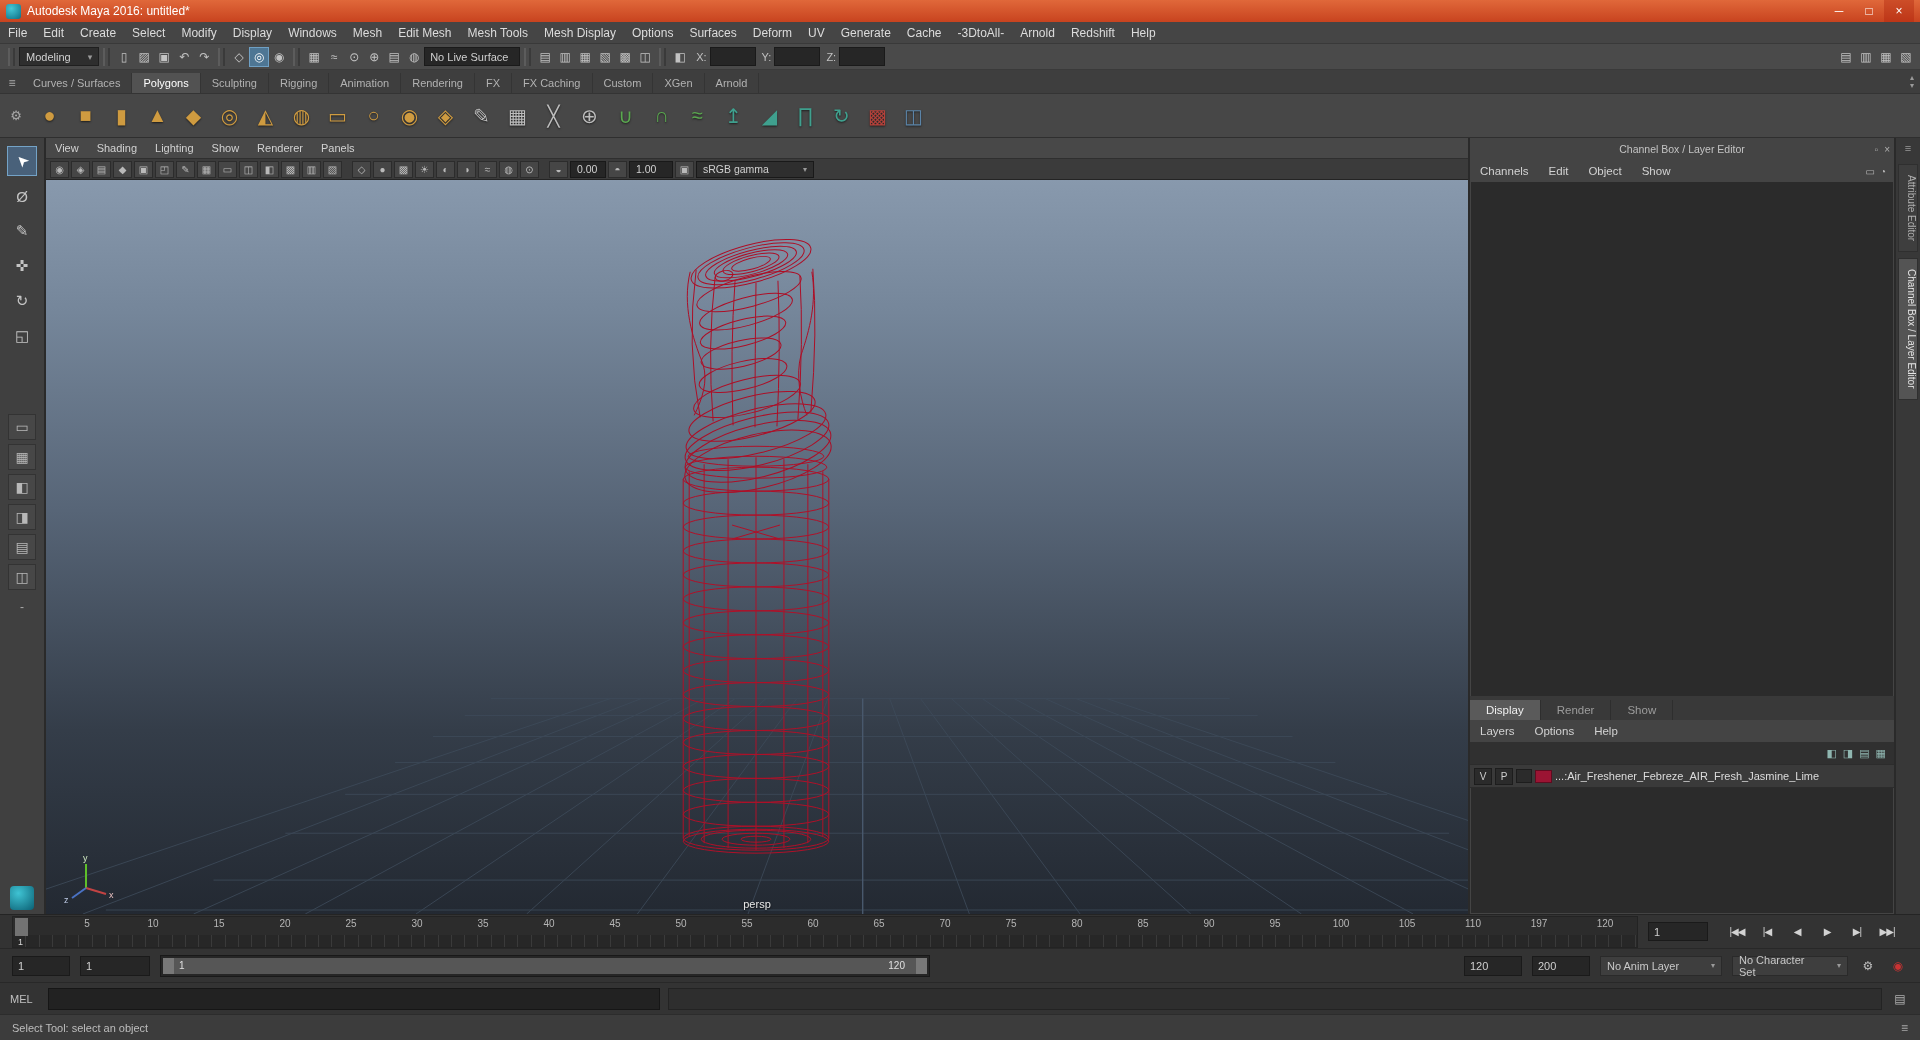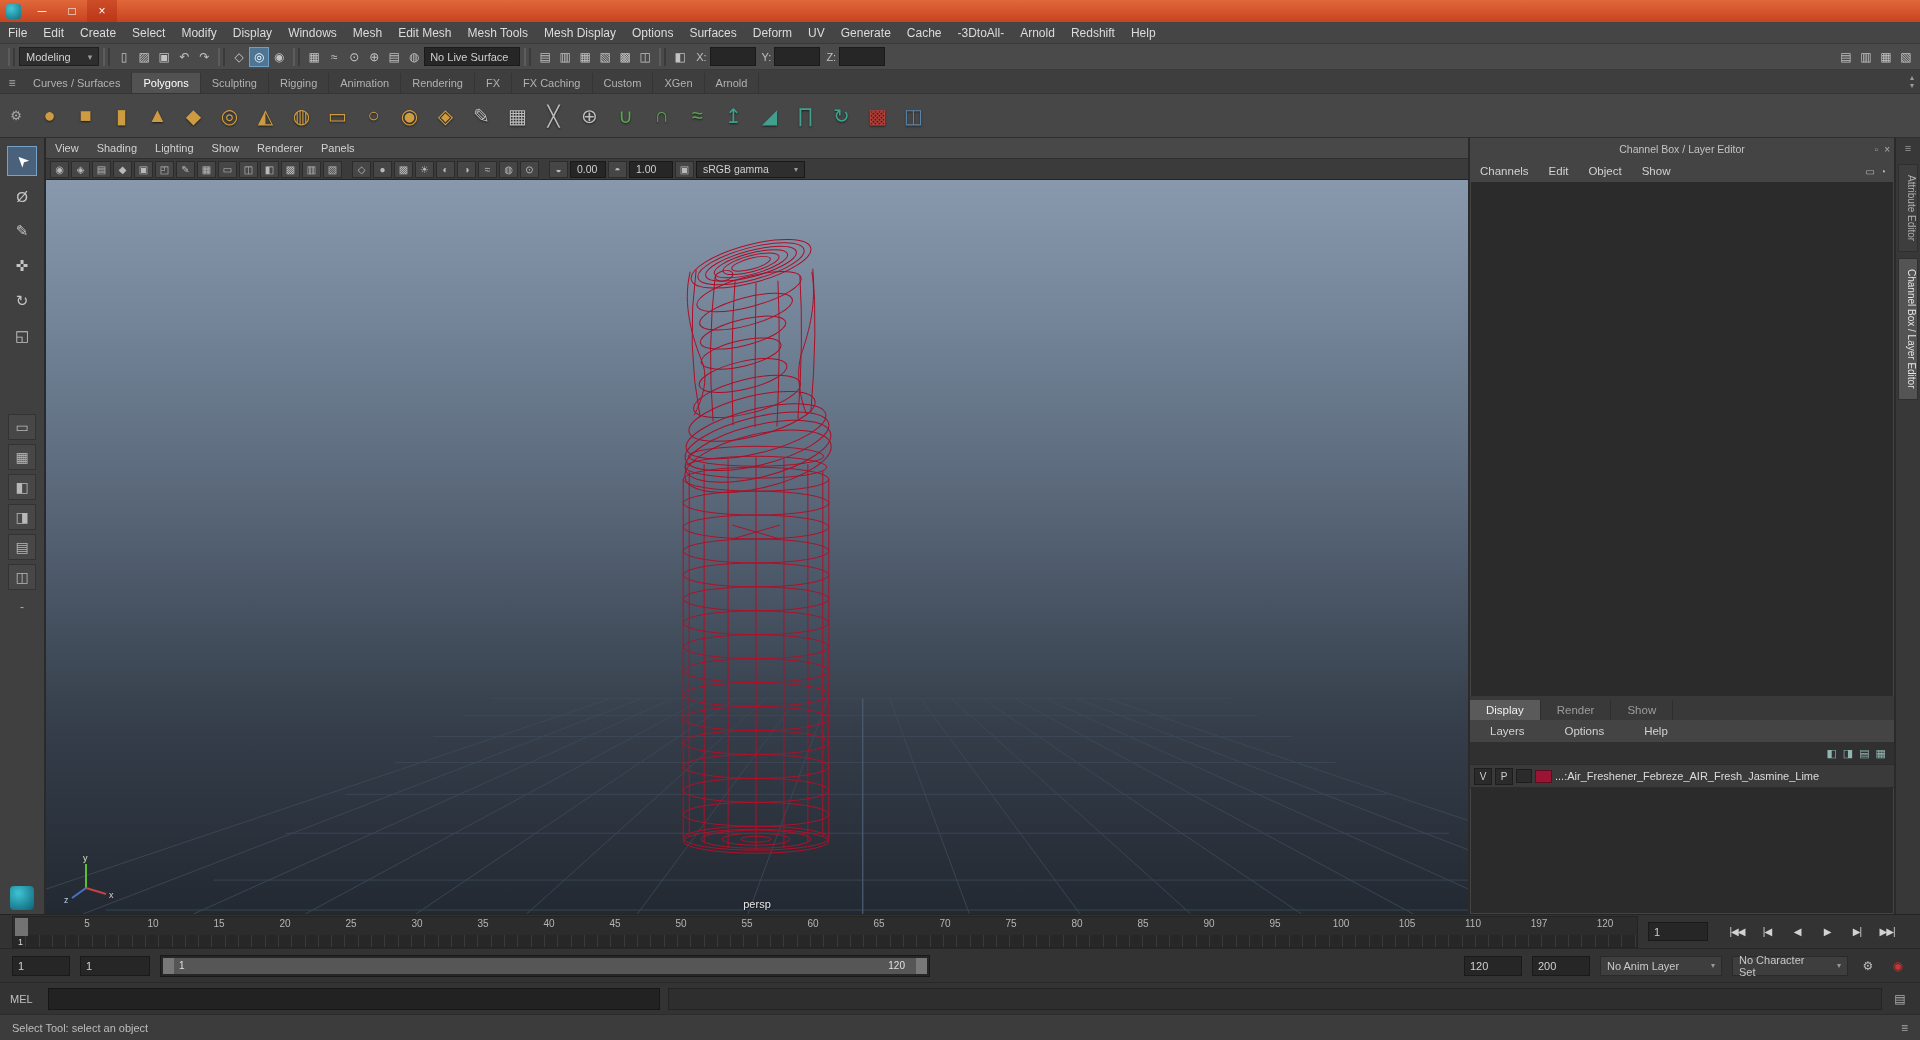--- a/index.html
+++ b/index.html
@@ -52,41 +52,41 @@
   .collapse-btn { margin-top:6px; color:#aaa; font-size:12px; }
   .toolbox .maya-corner { margin-top:auto; margin-bottom:4px; width:24px; height:24px; border-radius:4px; background:radial-gradient(circle at 35% 30%, #3fc3d3, #0b6074); }
 
   .workspace { flex:1; display:flex; flex-direction:column; min-width:0; }
   .panelmenus { height:20px; background:#484848; display:flex; align-items:center; font-size:11px; color:#d2d2d2; flex:none; }
   .panelmenus .pm { padding:0 9px; }
   .paneltools { height:22px; background:#3b3b3b; display:flex; align-items:center; padding:0 4px; gap:2px; flex:none; border-top:1px solid #2f2f2f; border-bottom:1px solid #242424; }
   .ptool { width:19px; height:17px; background:#464646; border:1px solid #2c2c2c; display:flex; align-items:center; justify-content:center; font-size:10px; color:#b9b9b9; flex:none; }
   .psep { width:6px; }
   .pfield { background:#262626; border:1px solid #191919; height:17px; font-size:10.5px; color:#d0d0d0; display:flex; align-items:center; padding:0 6px; }
-  .pcombo { background:#2e2e2e; border:1px solid #191919; height:17px; font-size:10.5px; color:#d0d0d0; display:flex; align-items:center; gap:16px; padding:0 6px; width:109px; }
+  .pcombo { background:#2e2e2e; border:1px solid #191919; height:17px; font-size:10.5px; color:#d0d0d0; display:flex; align-items:center; gap:16px; padding:0 6px; width:118px; }
   .pcombo .arr { margin-left:auto; font-size:8px; color:#999; }
 
   .viewport { flex:1; position:relative; background:linear-gradient(180deg,#8899ad 0%,#75869a 18%,#576577 45%,#343d49 75%,#232932 100%); min-height:0; }
   .viewport svg.scene { position:absolute; inset:0; width:100%; height:100%; }
   .persp-label { position:absolute; bottom:4px; left:50%; transform:translateX(-50%); font-size:11px; color:#e8e8e8; text-shadow:0 1px 2px rgba(0,0,0,.8); }
   .axis-gizmo { position:absolute; left:16px; bottom:10px; }
 
   
   .channelbox { width:424px; background:#444; display:flex; flex-direction:column; flex:none; }
   .cb-header { height:22px; position:relative; display:flex; align-items:center; justify-content:center; font-size:10.5px; color:#c3c3c3; flex:none; }
   .cb-header .hicons { position:absolute; right:4px; top:0; height:100%; display:flex; align-items:center; gap:6px; font-size:10px; color:#b0b0b0; }
   .cb-menus { height:22px; display:flex; align-items:center; font-size:11.5px; color:#d2d2d2; flex:none; }
   .cb-menus .cm { padding:0 10px; }
   .cb-menus .modeicons { margin-left:auto; display:flex; gap:5px; padding-right:8px; font-size:10px; color:#b5b5b5; }
   .cb-empty { height:514px; background:#2b2b2b; margin:0 1px; flex:none; }
   .cb-tabs { height:24px; background:#393939; display:flex; align-items:flex-end; flex:none; }
   .cb-tab { font-size:11.5px; color:#9c9c9c; padding:4px 16px; border-right:1px solid #2e2e2e; }
   .cb-tab.active { background:#5a5a5a; color:#efefef; }
   .cb-lmenus { height:22px; display:flex; align-items:center; font-size:11.5px; color:#d2d2d2; flex:none; }
-  .cb-lmenus .cm { padding:0 20px; }
+  .cb-lmenus .cm { padding:0 10px; }
   .cb-iconrow { height:22px; background:#303030; display:flex; align-items:center; justify-content:flex-end; gap:6px; padding-right:8px; font-size:11px; color:#8fb6b0; flex:none; }
   .layer-row { height:24px; background:#3a3a3a; display:flex; align-items:center; gap:3px; padding:0 4px; flex:none; border-top:1px solid #2c2c2c; border-bottom:1px solid #2c2c2c; }
   .vp-box { width:18px; height:17px; background:#2b2b2b; border:1px solid #1d1d1d; display:flex; align-items:center; justify-content:center; font-size:10px; color:#cfcfcf; flex:none; }
   .swatch-gap { width:16px; height:14px; background:#2b2b2b; border:1px solid #1d1d1d; flex:none; }
   .layer-swatch { width:17px; height:13px; border:1px solid #5e0c20; flex:none; }
   .layer-name { font-size:11px; color:#dcdcdc; white-space:nowrap; overflow:hidden; }
   .cb-rest { flex:1; background:#2b2b2b; margin:0 1px 1px 1px; }
 
   .rightstrip { width:24px; background:#383838; display:flex; flex-direction:column; align-items:center; flex:none; padding-top:4px; }
   .rs-icon { color:#9a9a9a; font-size:11px; margin-bottom:10px; }
@@ -129,20 +129,21 @@
   .helpline { height:26px; background:#3c3c3c; display:flex; align-items:center; padding:0 12px; font-size:11px; color:#bdbdbd; flex:none; border-top:1px solid #2c2c2c; }
   .helpline .hicon { margin-left:auto; color:#a8a8a8; font-size:12px; }
 </style>
 </head>
 <body>
 
 <div class="app">
 
   <div class="titlebar">
     <div class="maya-logo"></div>
+    <div class="title">Autodesk Maya 2016: untitled*</div>
     <div class="winbtn">─</div>
     <div class="winbtn">□</div>
     <div class="winbtn close">×</div>
   </div>
 
   <div class="menubar">
 
   <div class="mi">File</div>
       <div class="mi">Edit</div>
       <div class="mi">Create</div>

